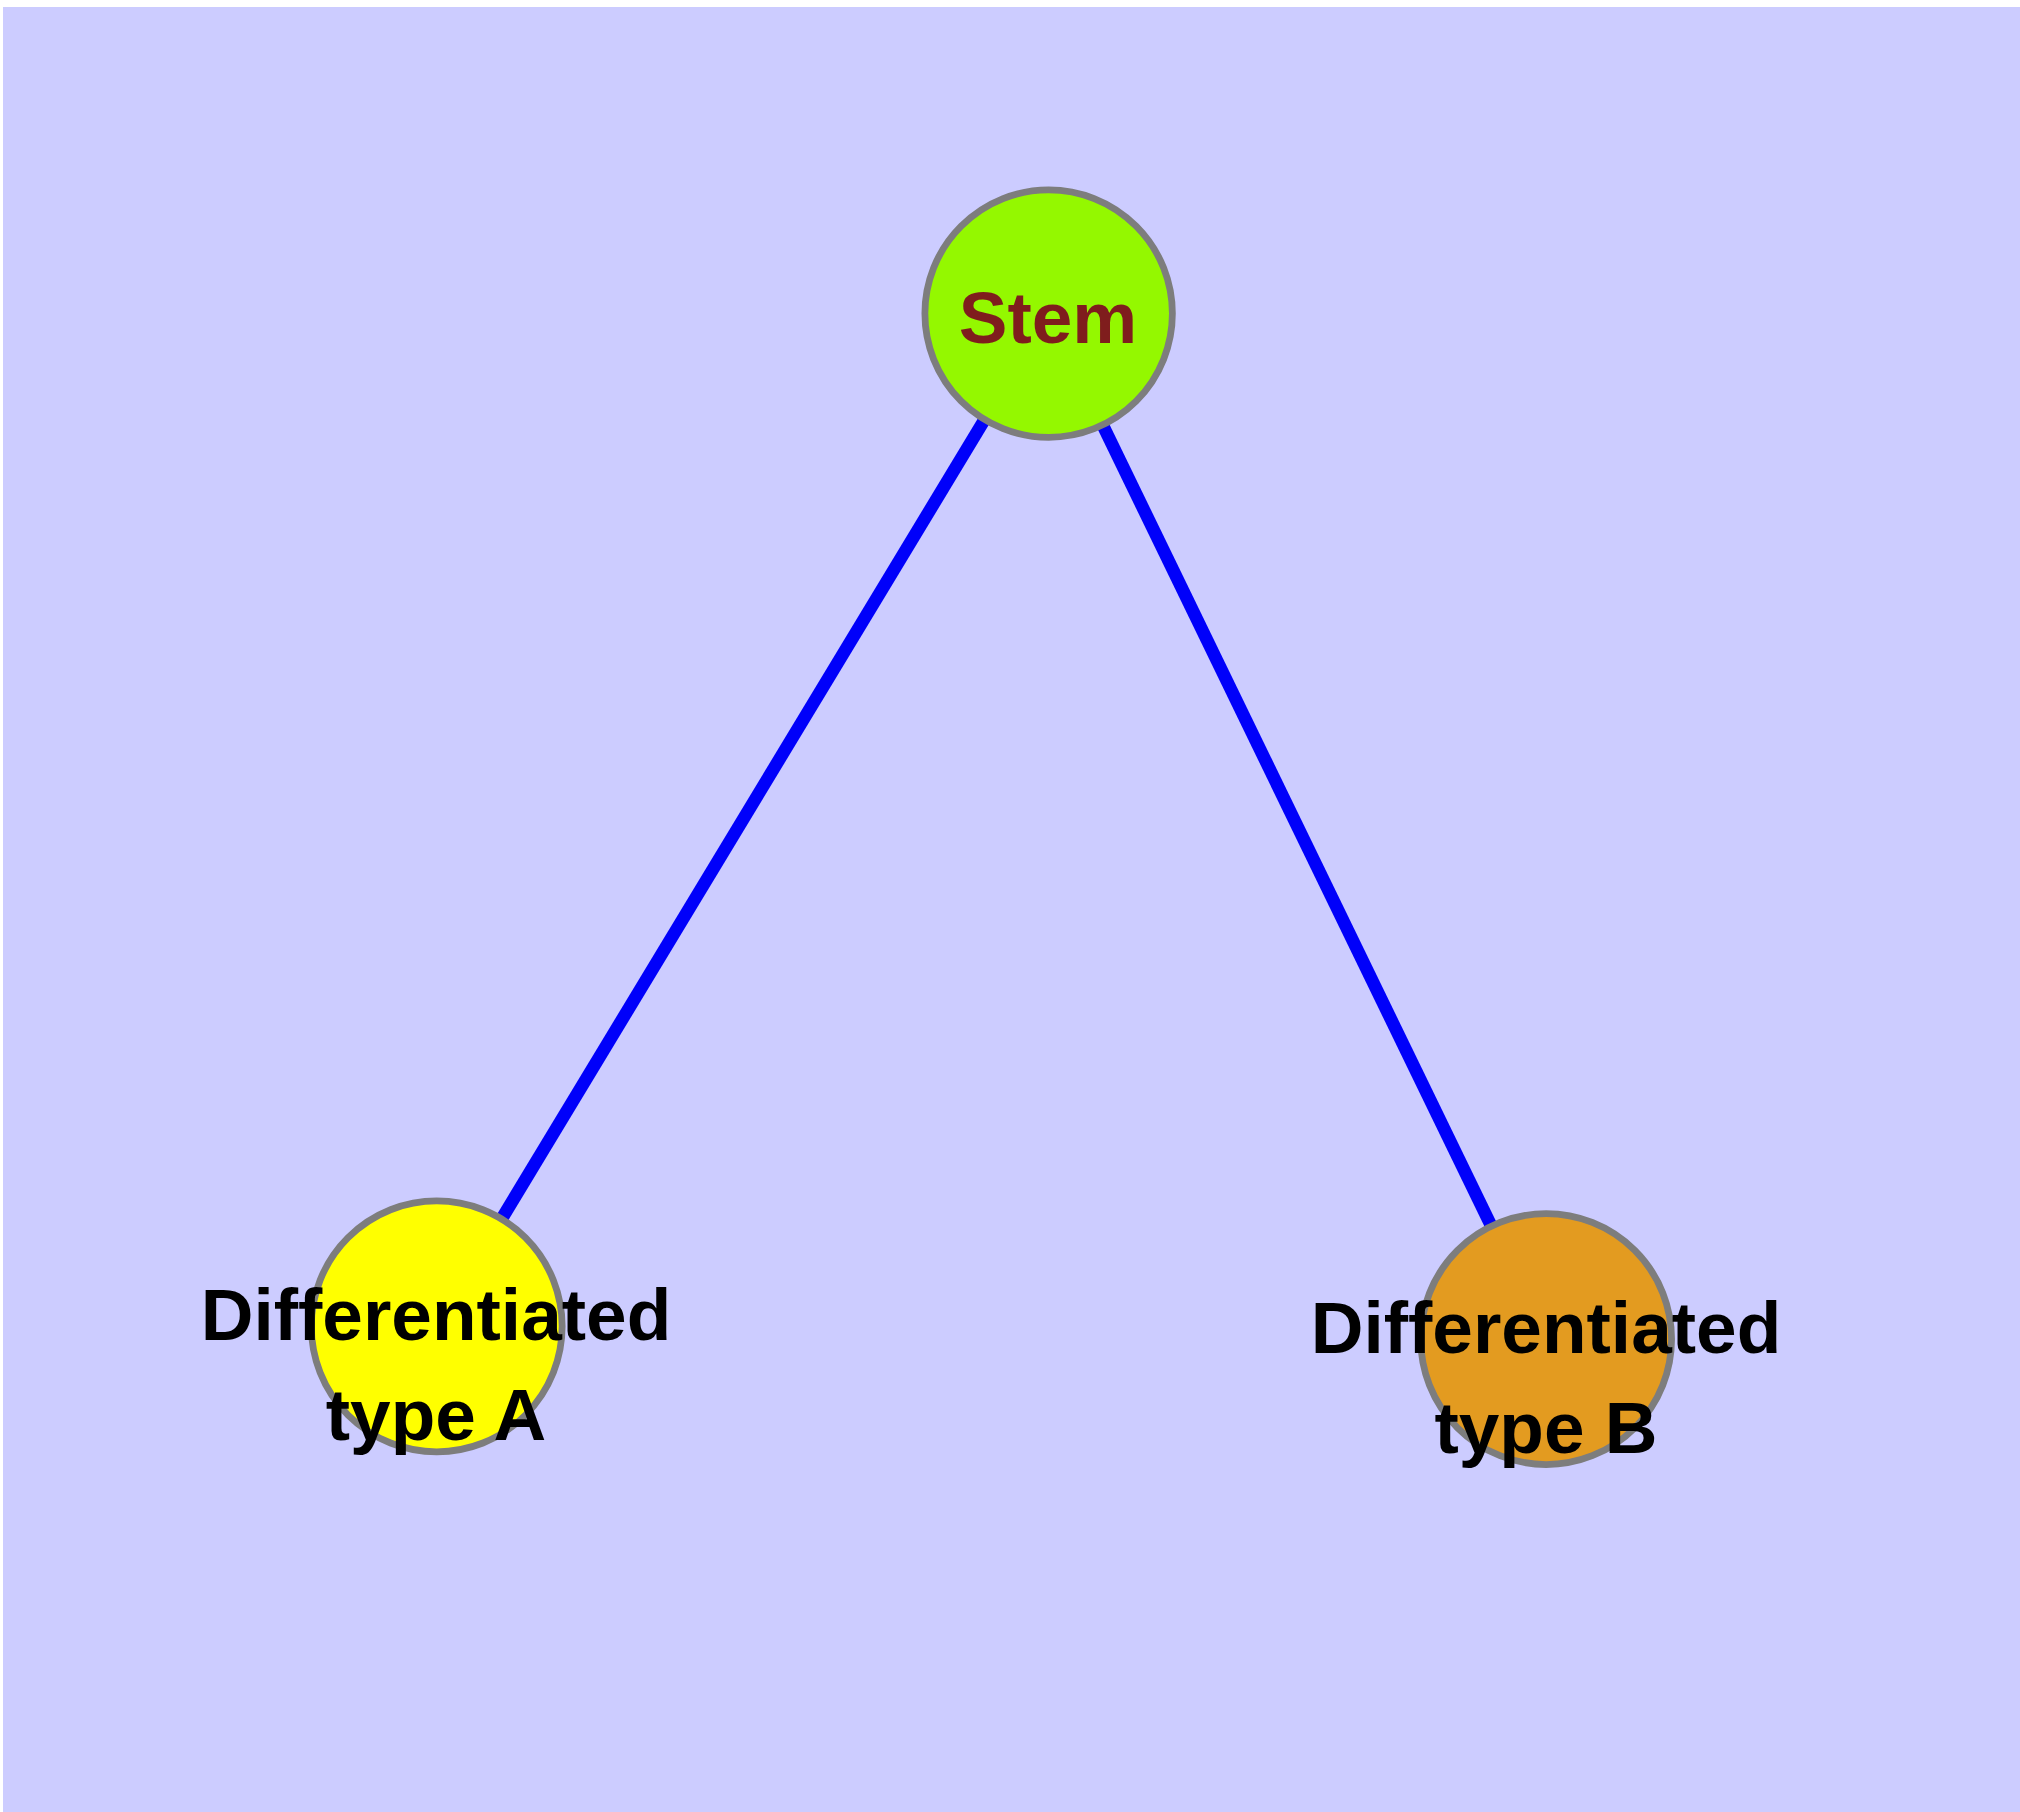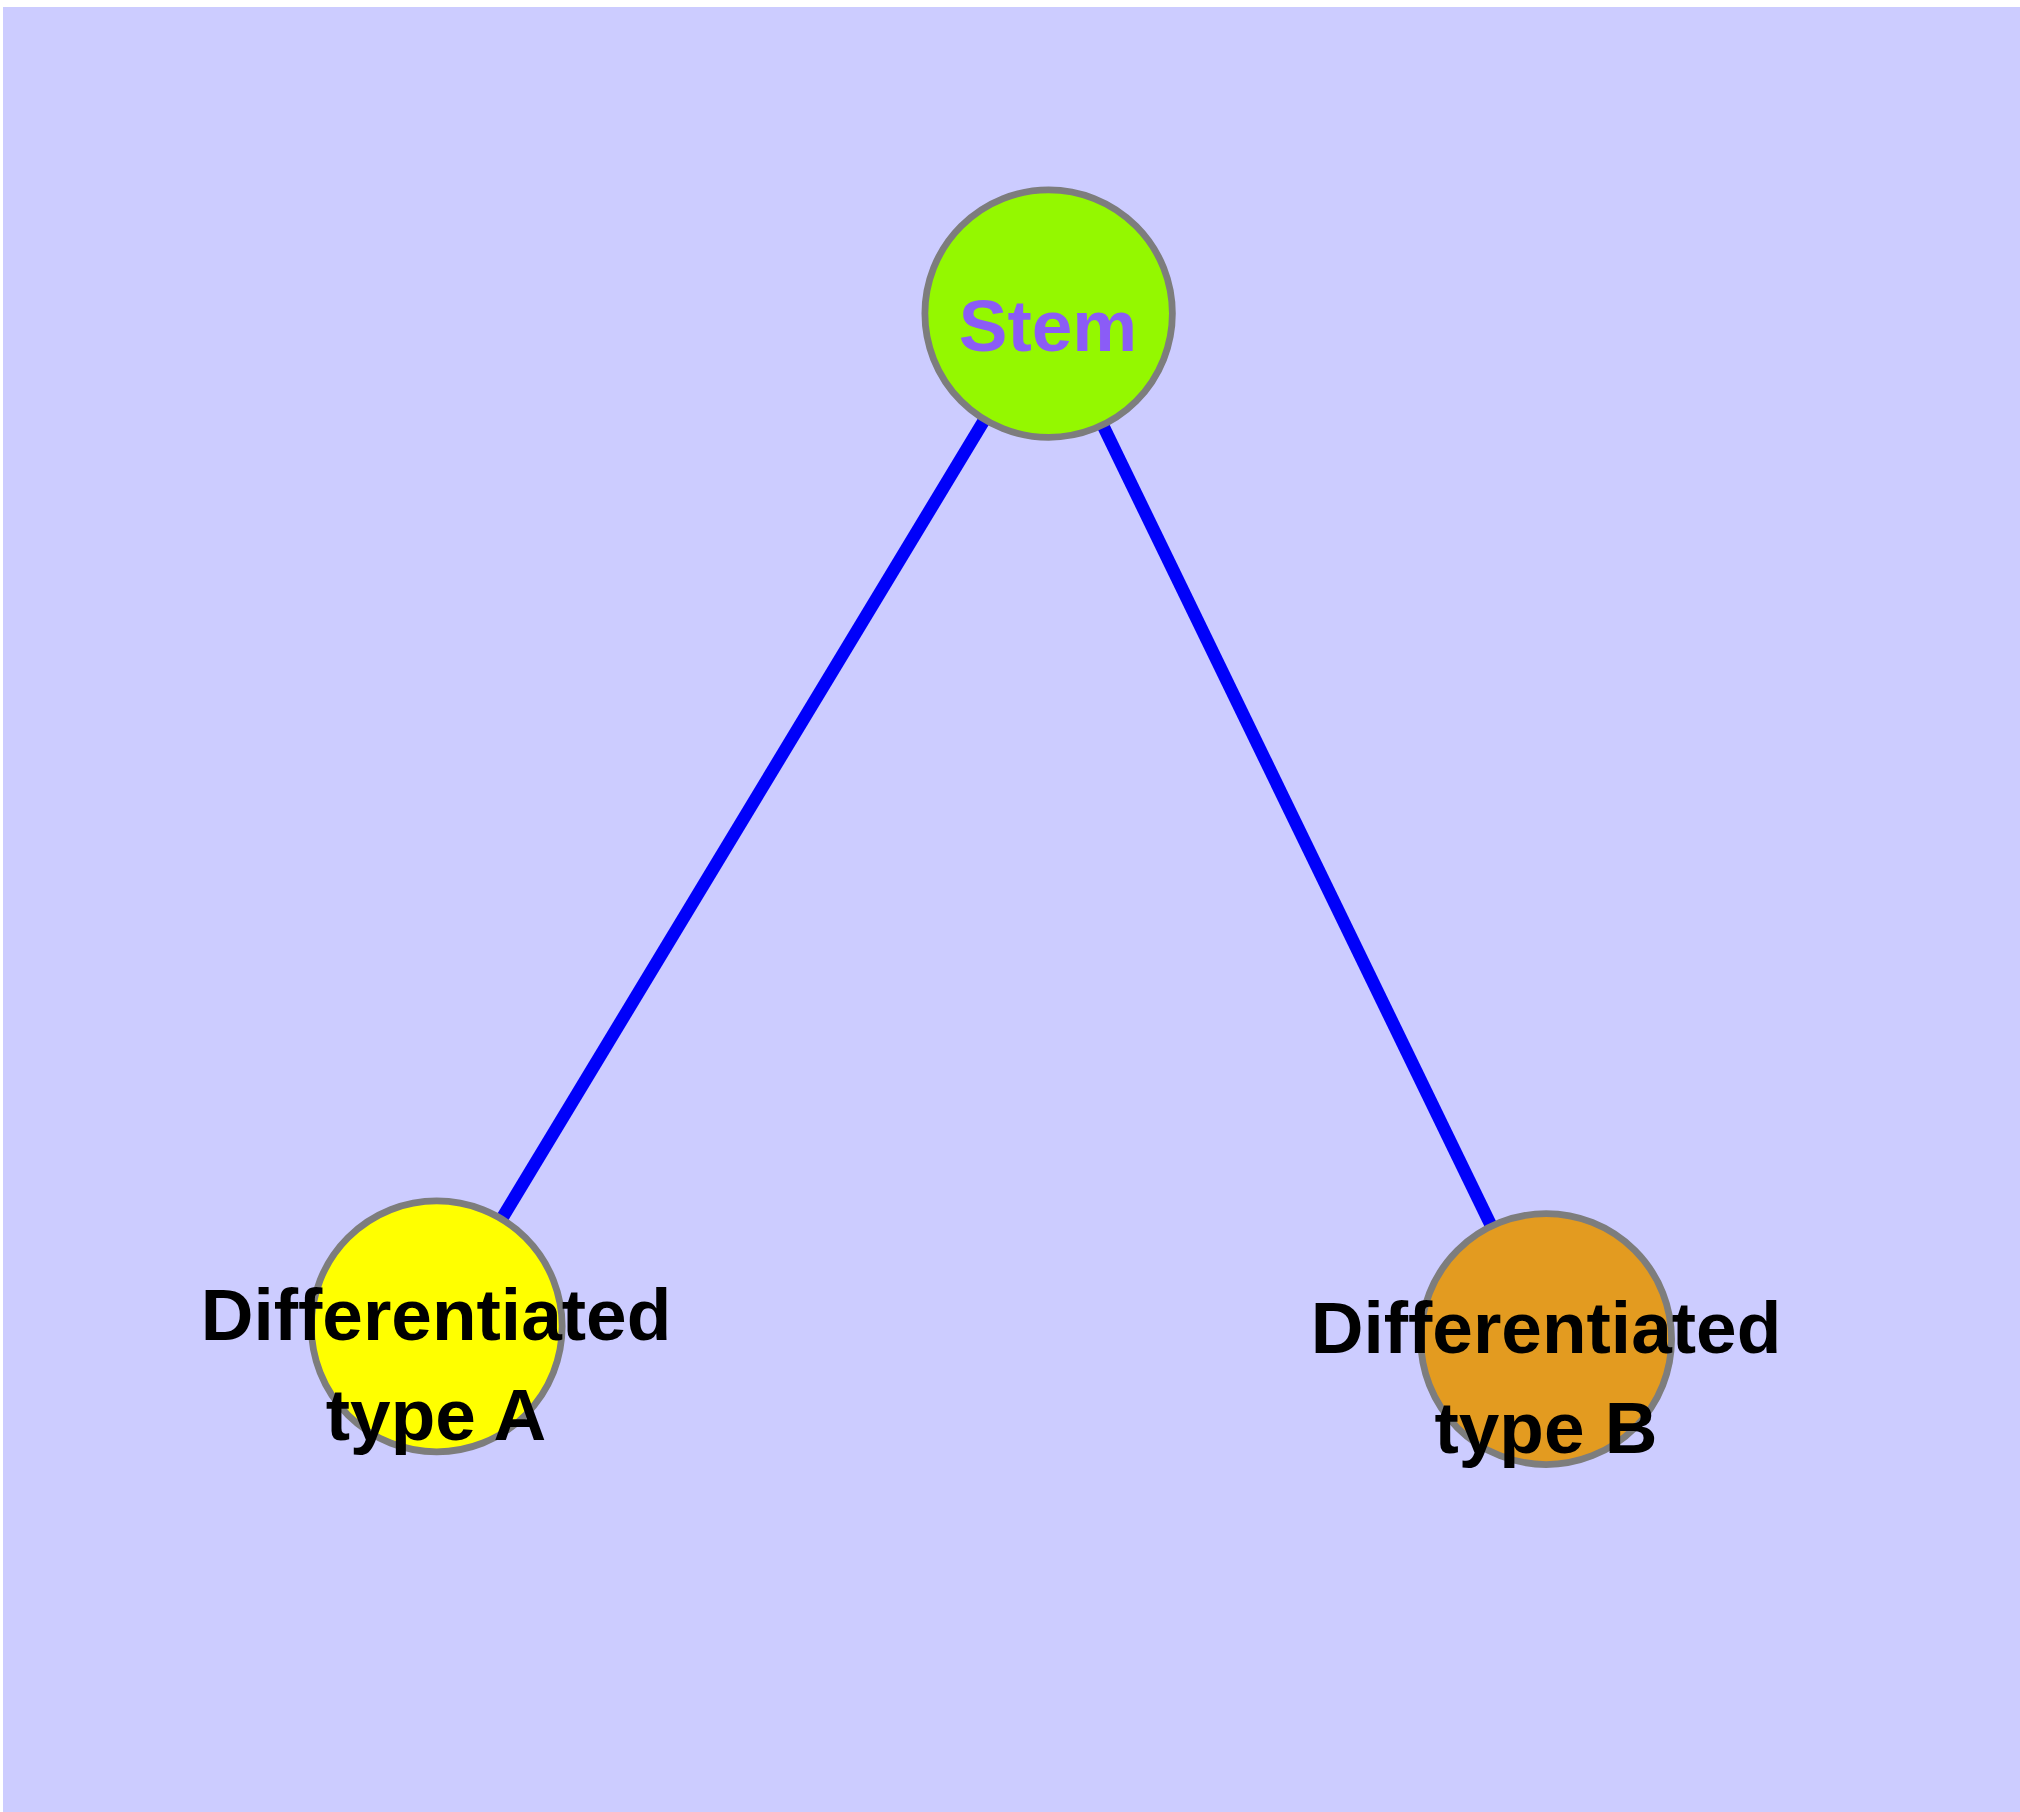--- a/index.html
+++ b/index.html
@@ -46,18 +46,18 @@
 <div id="plot-plane" style="background: rgb(204, 204, 255);"></div>
 
 <svg id="diagram-svg" xmlns="http://www.w3.org/2000/svg" viewBox="0 0 2384 2138">
   <line x1="1237" y1="370" x2="515" y2="1565" stroke="#0000FA" stroke-width="15"></line>
   <line x1="1237" y1="370" x2="1824" y2="1580" stroke="#0000FA" stroke-width="15"></line>
   <circle cx="1237" cy="370" r="146" fill="#94F800" stroke="#7D7D7D" stroke-width="8"></circle>
   <circle cx="515" cy="1565" r="148" fill="#FFFF00" stroke="#7D7D7D" stroke-width="8"></circle>
   <circle cx="1824" cy="1580" r="148" fill="#E39B20" stroke="#7D7D7D" stroke-width="8"></circle>
 </svg>
 
-<div class="node-label" style="left: 1048px; top: 326px; color: #8b5cf6;">Stem</div>
+<div class="node-label" style="left: 1048px; top: 318px; color: #7f1d1d;">Stem</div>
 <div class="node-label" style="left: 436px; top: 1365px; color: rgb(0, 0, 0);">Differentiated
 type A</div>
 <div class="node-label" style="left: 1546px; top: 1378px; color: rgb(0, 0, 0);">Differentiated
 type B</div>
 
 
 </body></html>

